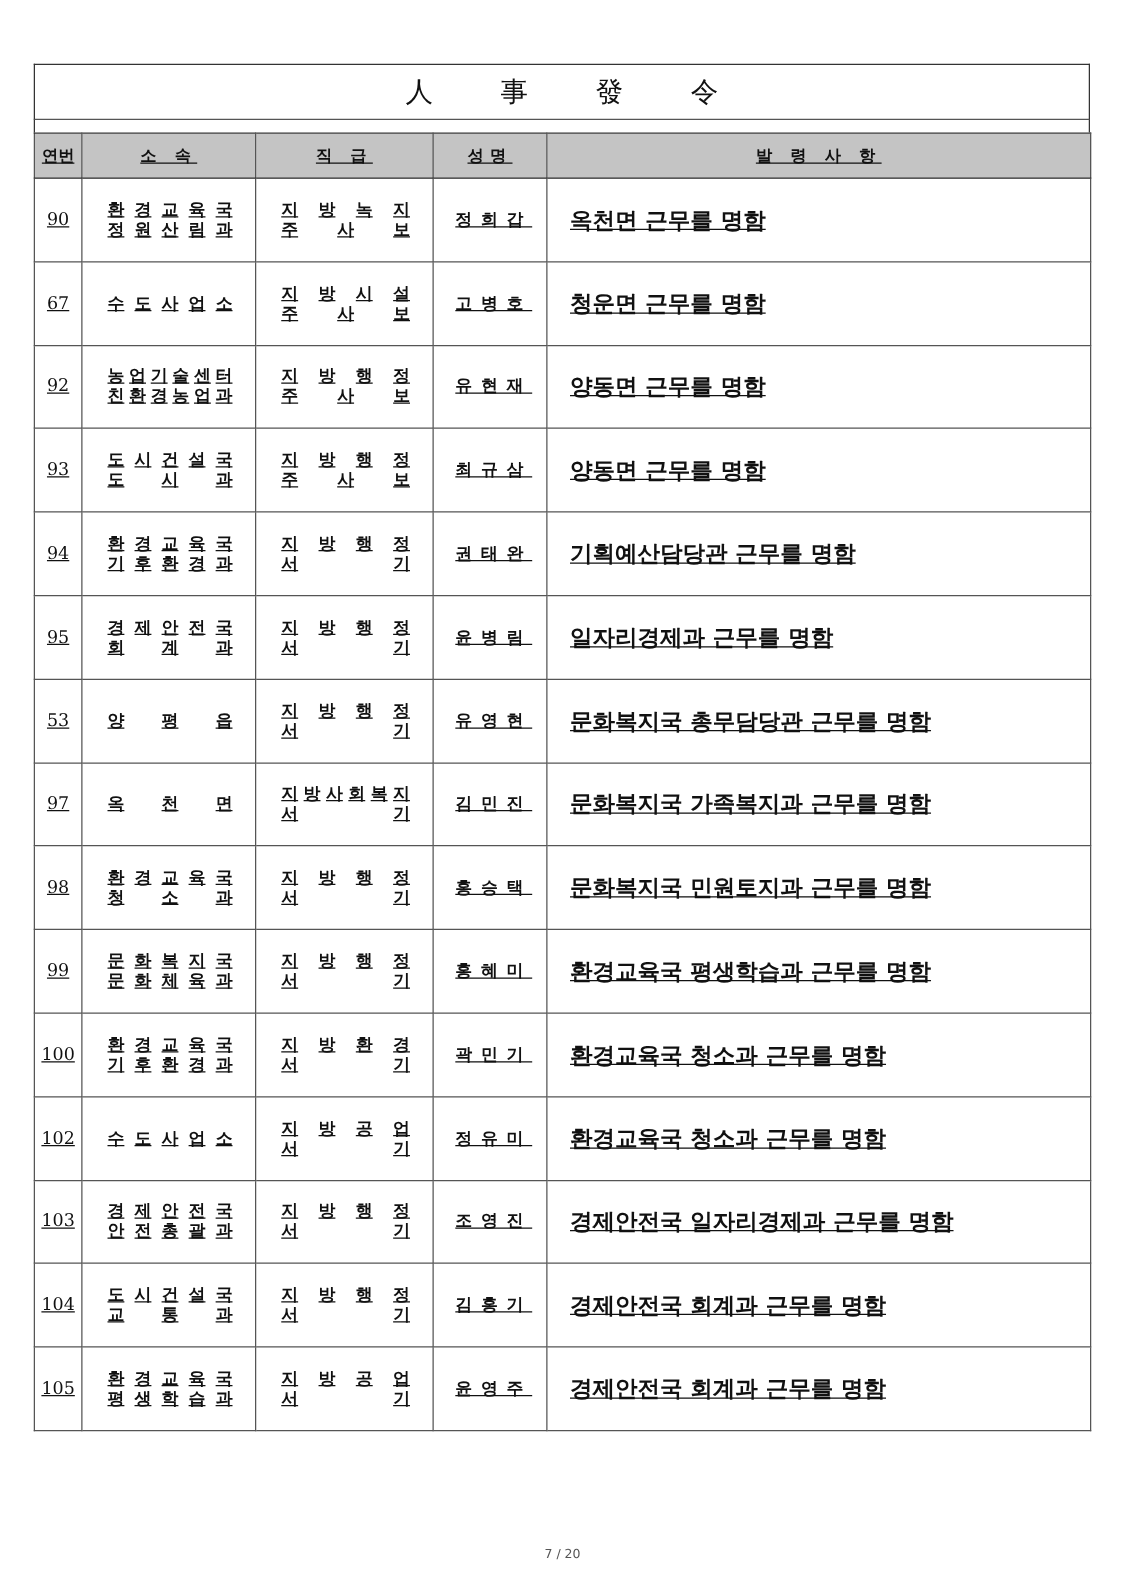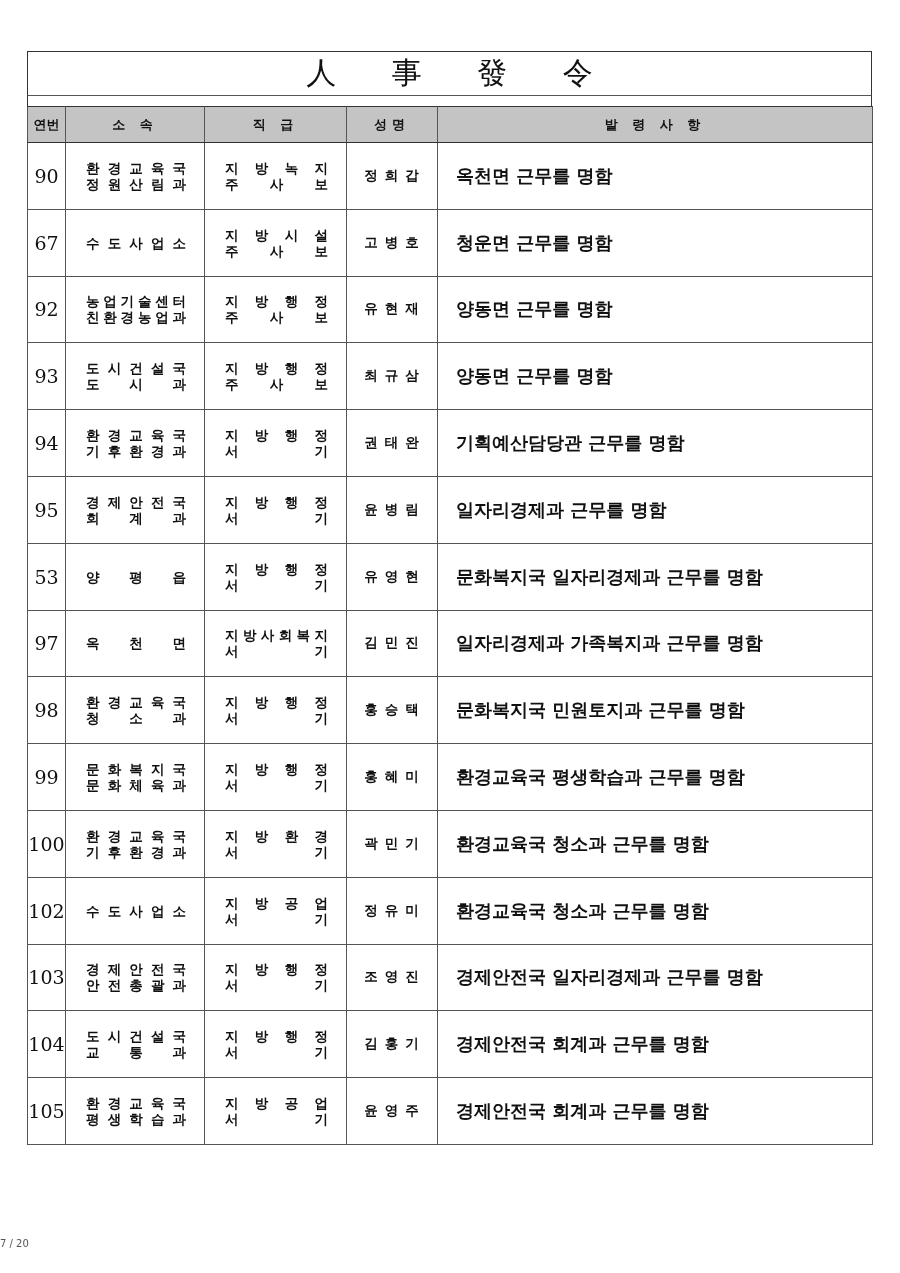--- a/index.html
+++ b/index.html
@@ -1,33 +1,33 @@
 <!DOCTYPE html>
 <html><head>
 <meta charset="utf-8">
 <style>
   html, body { margin: 0; padding: 0; background: #ffffff; }
   body { width: 900px; height: 1273px; position: relative; font-family: "DejaVu Serif", "Liberation Serif", serif; color: #111; }
   .sheet { position: absolute; left: 27px; top: 51px; width: 845px; }
   .title-box { height: 43px; border: 1.5px solid #333; border-bottom: 1px solid #555; display: flex; align-items: center; justify-content: center; }
-  .title { font-size: 30px; letter-spacing: 24px; padding-left: 24px; font-family: Liberation Serif, serif; }
+  .title { font-size: 22px; letter-spacing: 24px; padding-left: 24px; font-family: Liberation Sans, sans-serif; }
   .gap { height: 10px; border-left: 1.5px solid #333; border-right: 1.5px solid #333; }
-  table { border-collapse: collapse; width: 845px; table-layout: fixed; }
+  table { border-collapse: collapse; width: 845px; table-layout: fixed; text-decoration: underline; }
   th, td { border: 1px solid #555; padding: 0; text-align: center; vertical-align: middle; }
   table { border: 1.5px solid #333; }
   thead tr { height: 36px; background: #c4c4c4; }
   thead th { font-size: 13px; font-weight: bold; letter-spacing: 5px; border-top: 1.5px solid #333; border-bottom: 1.5px solid #333; }
   th.c-no { letter-spacing: 0; }
   tbody tr { height: 66.8px; }
   td { font-size: 13.5px; font-weight: bold; }
-  td.no { font-weight: normal; font-size: 19px; }
+  td.no { font-weight: normal; font-size: 14px; }
   .spread { display: flex; justify-content: space-between; padding: 0 18px 0 20px; line-height: 16px; }
   td.name { letter-spacing: 7px; padding-left: 6px; }
   td.order { text-align: left; padding-left: 18px; font-size: 18px; }
-  .footer { position: absolute; top: 1238px; left: 0; width: 900px; text-align: left; font-family: "DejaVu Sans", sans-serif; font-size: 10px; color: #555; }
+  .footer { position: absolute; top: 1238px; left: 0; width: 900px; text-align: center; font-family: "DejaVu Sans", sans-serif; font-size: 10px; color: #555; }
 </style>
 </head>
 <body>
 
 <div class="sheet">
   <div class="title-box">
     <span class="title">人 事 發 令</span>
   </div>
   <div class="gap"></div>
   <table>
@@ -256,21 +256,21 @@
               <span>방</span>
               <span>행</span>
               <span>정</span>
             </div>
             <div class="spread">
               <span>서</span>
               <span>기</span>
             </div>
           </td>
           <td class="name">유영현</td>
-          <td class="order">문화복지국 일자리경제과 근무를 명함</td>
+          <td class="order">문화복지국 총무담당관 근무를 명함</td>
         </tr>
         <tr>
           <td class="no">97</td>
           <td>
             <div class="spread">
               <span>옥</span>
               <span>천</span>
               <span>면</span>
             </div>
           </td>
@@ -282,21 +282,21 @@
               <span>회</span>
               <span>복</span>
               <span>지</span>
             </div>
             <div class="spread">
               <span>서</span>
               <span>기</span>
             </div>
           </td>
           <td class="name">김민진</td>
-          <td class="order">일자리경제과 가족복지과 근무를 명함</td>
+          <td class="order">문화복지국 가족복지과 근무를 명함</td>
         </tr>
         <tr>
           <td class="no">98</td>
           <td>
             <div class="spread">
               <span>환</span>
               <span>경</span>
               <span>교</span>
               <span>육</span>
               <span>국</span>

